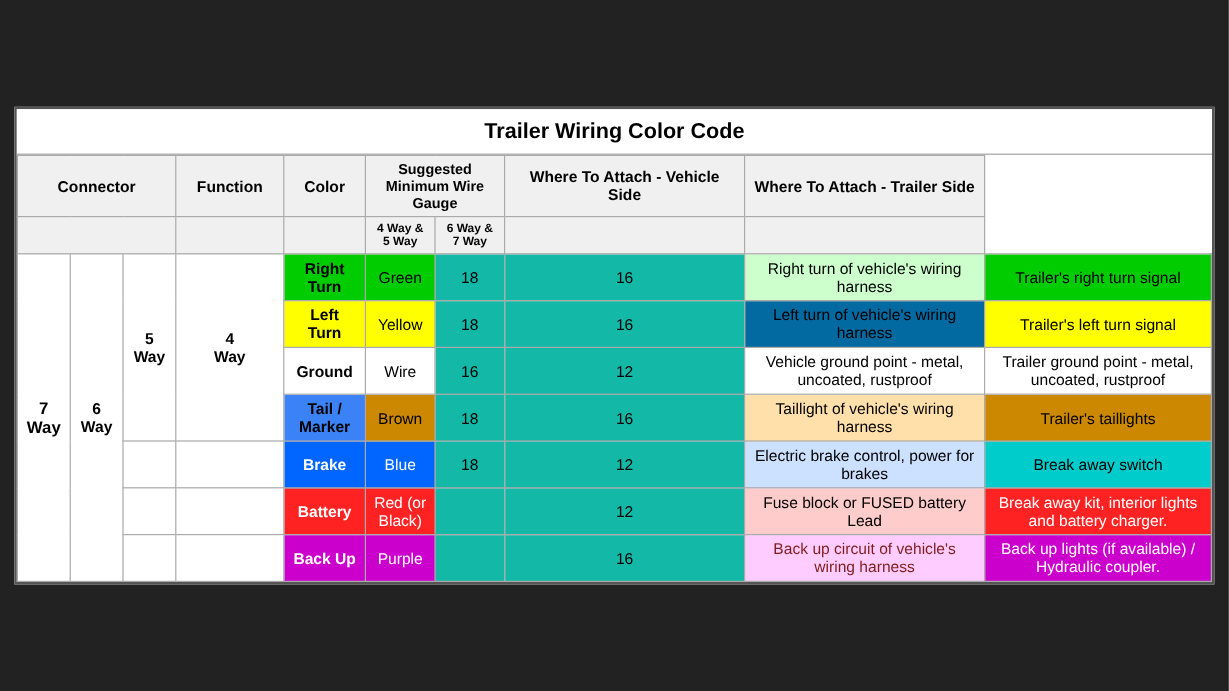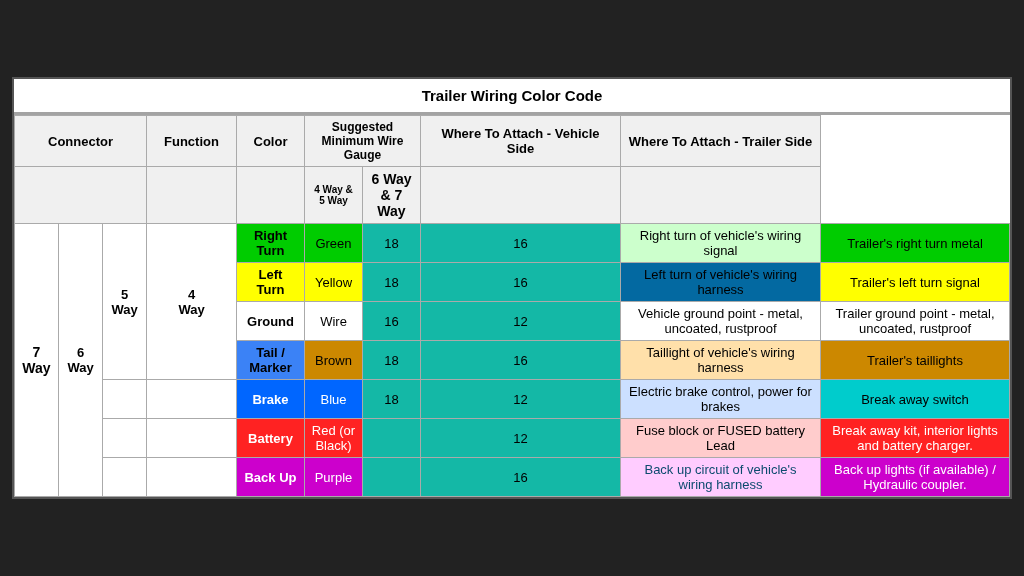--- a/index.html
+++ b/index.html
@@ -11,25 +11,25 @@
       min-height: 100vh;
       font-family: Arial, sans-serif;
     }
     .table-wrapper {
       background: #fff;
       border: 2px solid #555;
       width: 1000px;
     }
     .main-title {
       text-align: center;
-      font-size: 15px;
+      font-size: 18px;
       font-weight: bold;
       padding: 8px;
       background: #fff;
-      border-bottom: 3px solid #a3a3a3;
+      border-bottom: 1px solid #a3a3a3;
     }
     table {
       width: 100%;
       border-collapse: collapse;
       font-size: 13px;
     }
     th, td {
       border: 1px solid #aaa;
       text-align: center;
       vertical-align: middle;
@@ -58,21 +58,21 @@
     .clr-red    { background: #ff2222; color: #fff; }
     .clr-purple { background: #cc00cc; color: #fff; }
 
     
     .veh-right-turn { background: #ccffcc; color: #000; }
     .veh-left-turn  { background: #0369a1; color: #000; }
     .veh-ground     { background: #ffffff; color: #000; }
     .veh-tail       { background: #ffe0aa; color: #000; }
     .veh-brake      { background: #cce0ff; color: #000; }
     .veh-battery    { background: #ffcccc; color: #000; }
-    .veh-backup     { background: #ffccff; color: #0c4a6e; text-align: center; }
+    .veh-backup     { background: #ffccff; color: #7f1d1d; text-align: center; }
 
     
     .tr-right-turn { background: #00cc00; color: #000; }
     .tr-left-turn  { background: #ffff00; color: #000; }
     .tr-ground     { background: #ffffff; color: #000; }
     .tr-tail       { background: #cc8800; color: #000; }
     .tr-brake      { background: #00cccc; color: #000; }
     .tr-battery    { background: #ff2222; color: #fff; }
     .tr-backup     { background: #cc00cc; color: #fff; }
 
@@ -102,37 +102,37 @@
         <th>Color</th>
         <th colspan="2" style="font-size:12px">Suggested Minimum Wire Gauge</th>
         <th>Where To Attach - Vehicle Side</th>
         <th>Where To Attach - Trailer Side</th>
       </tr>
       <tr class="header-row">
         <th colspan="3"></th>
         <th></th>
         <th></th>
         <th style="font-size:10px">4 Way &amp; 5 Way</th>
-        <th style="font-size:14px">6 Way &amp; 7 Way</th>
+        <th style="font-size:10px">6 Way &amp; 7 Way</th>
         <th></th>
         <th></th>
       </tr>
     </thead>
     <tbody id="table-body">
     <tr>
           <td rowspan="7" style="font-weight: bold; font-size: 14px;">7<br>Way</td>
           <td rowspan="7" style="font-weight: bold; font-size: 13px;">6<br>Way</td>
           <td rowspan="4" style="font-weight: bold; font-size: 13px;">5<br>Way</td>
           <td rowspan="4" style="font-weight: bold; font-size: 13px;">4<br>Way</td>
           <td class="fn-right-turn">Right Turn</td>
           <td class="clr-green">Green</td>
           <td class="gauge-cell">18</td>
           <td class="gauge-cell">16</td>
-          <td class="veh-right-turn">Right turn of vehicle's wiring signal</td>
-          <td class="tr-right-turn">Trailer's right turn metal</td>
+          <td class="veh-right-turn">Right turn of vehicle's wiring harness</td>
+          <td class="tr-right-turn">Trailer's right turn signal</td>
         </tr>
         <tr>
           <td class="fn-left-turn">Left Turn</td>
           <td class="clr-yellow">Yellow</td>
           <td class="gauge-cell">18</td>
           <td class="gauge-cell">16</td>
           <td class="veh-left-turn">Left turn of vehicle's wiring harness</td>
           <td class="tr-left-turn">Trailer's left turn signal</td>
         </tr>
         <tr>

